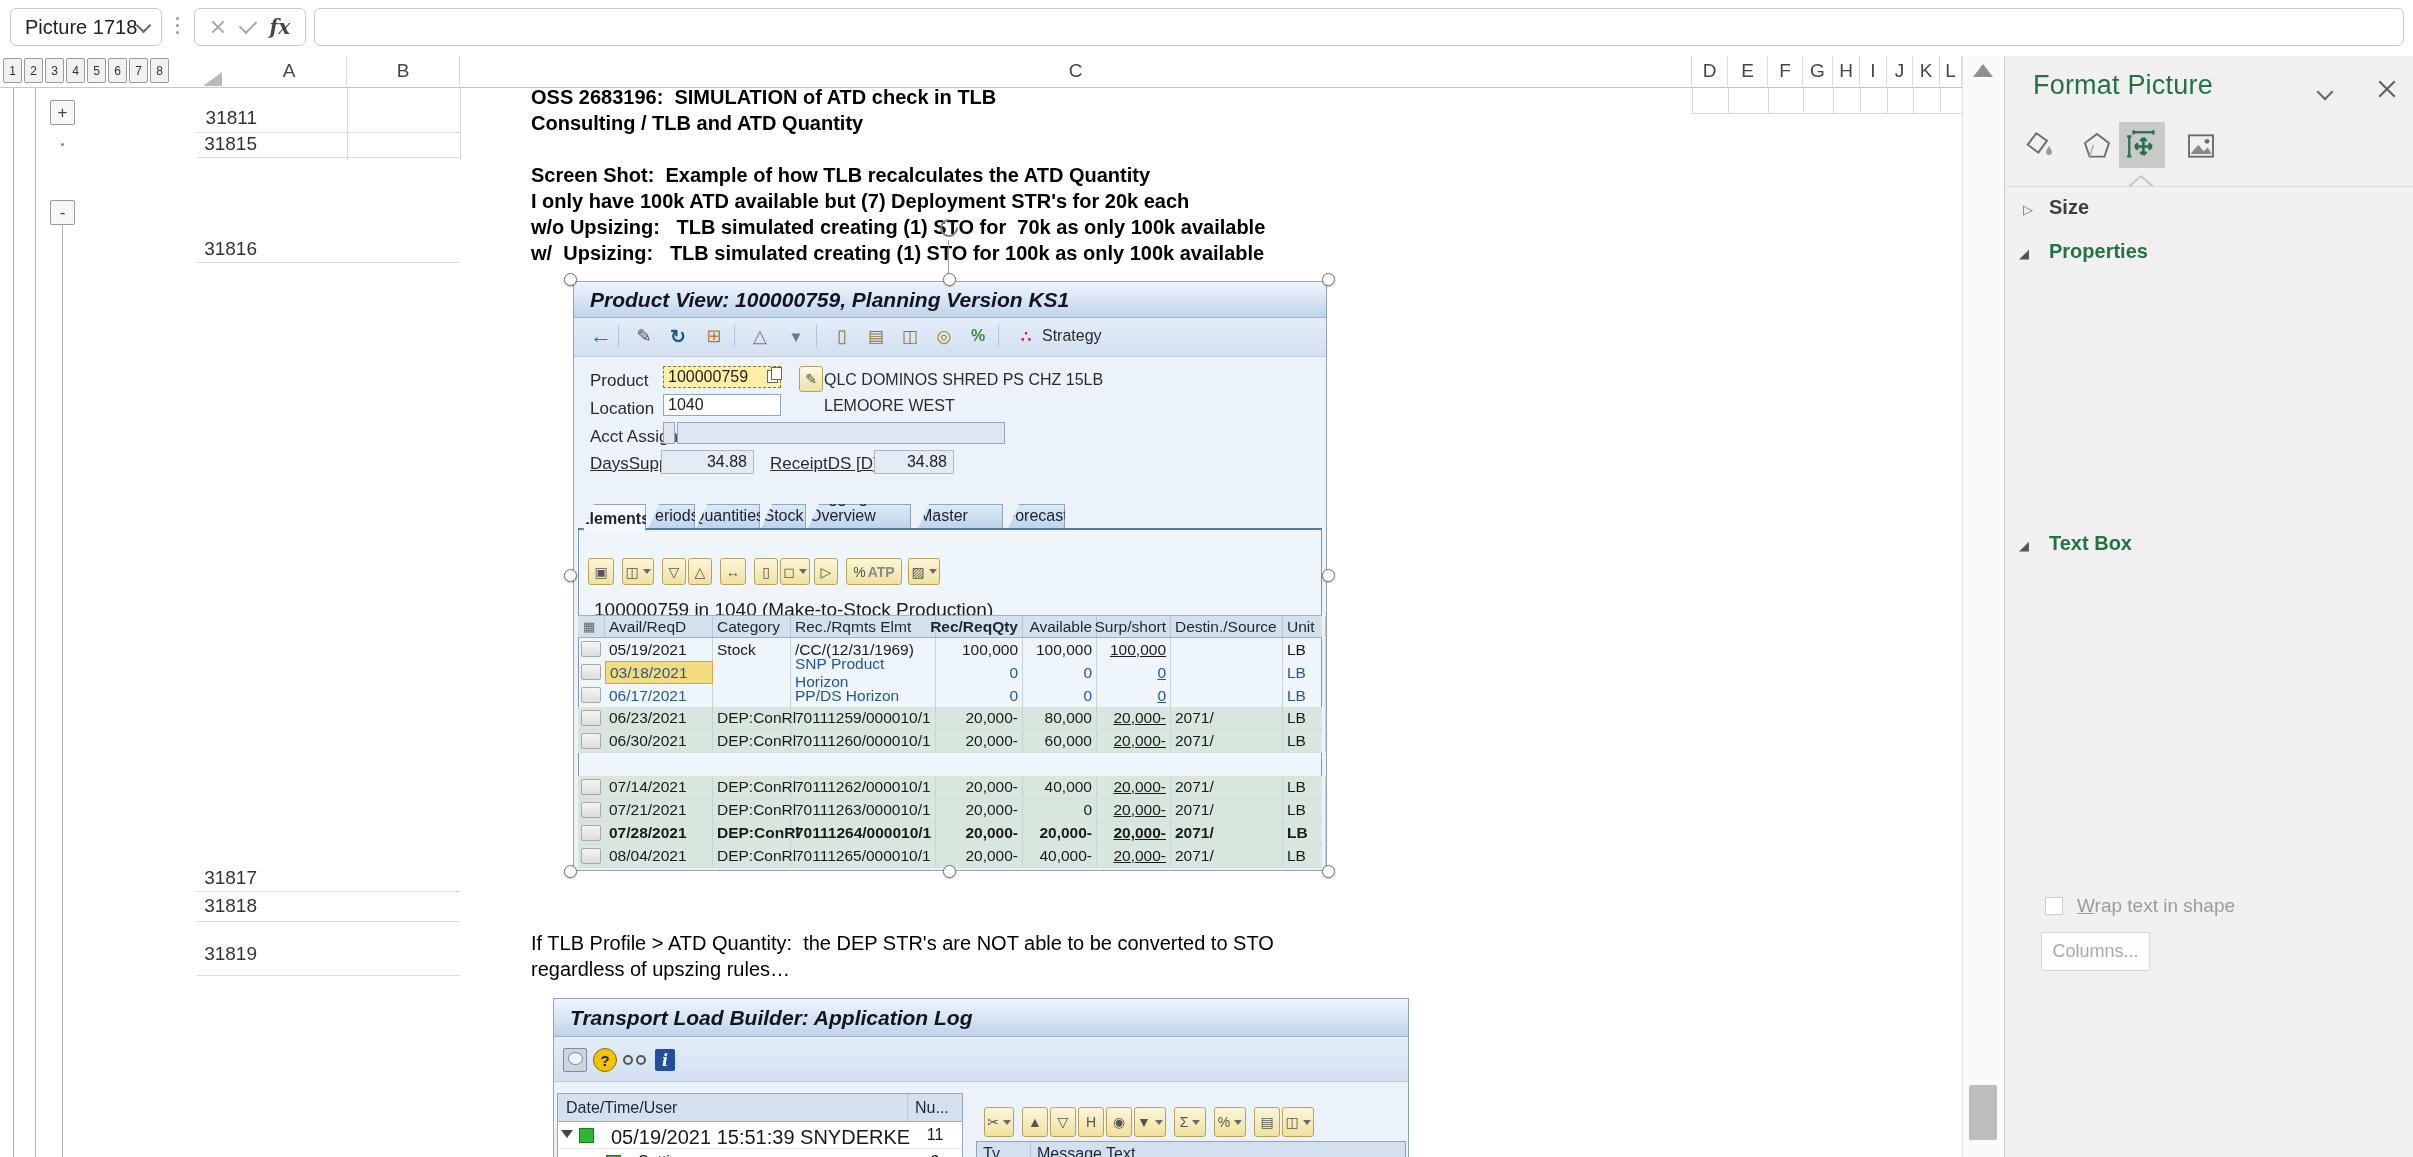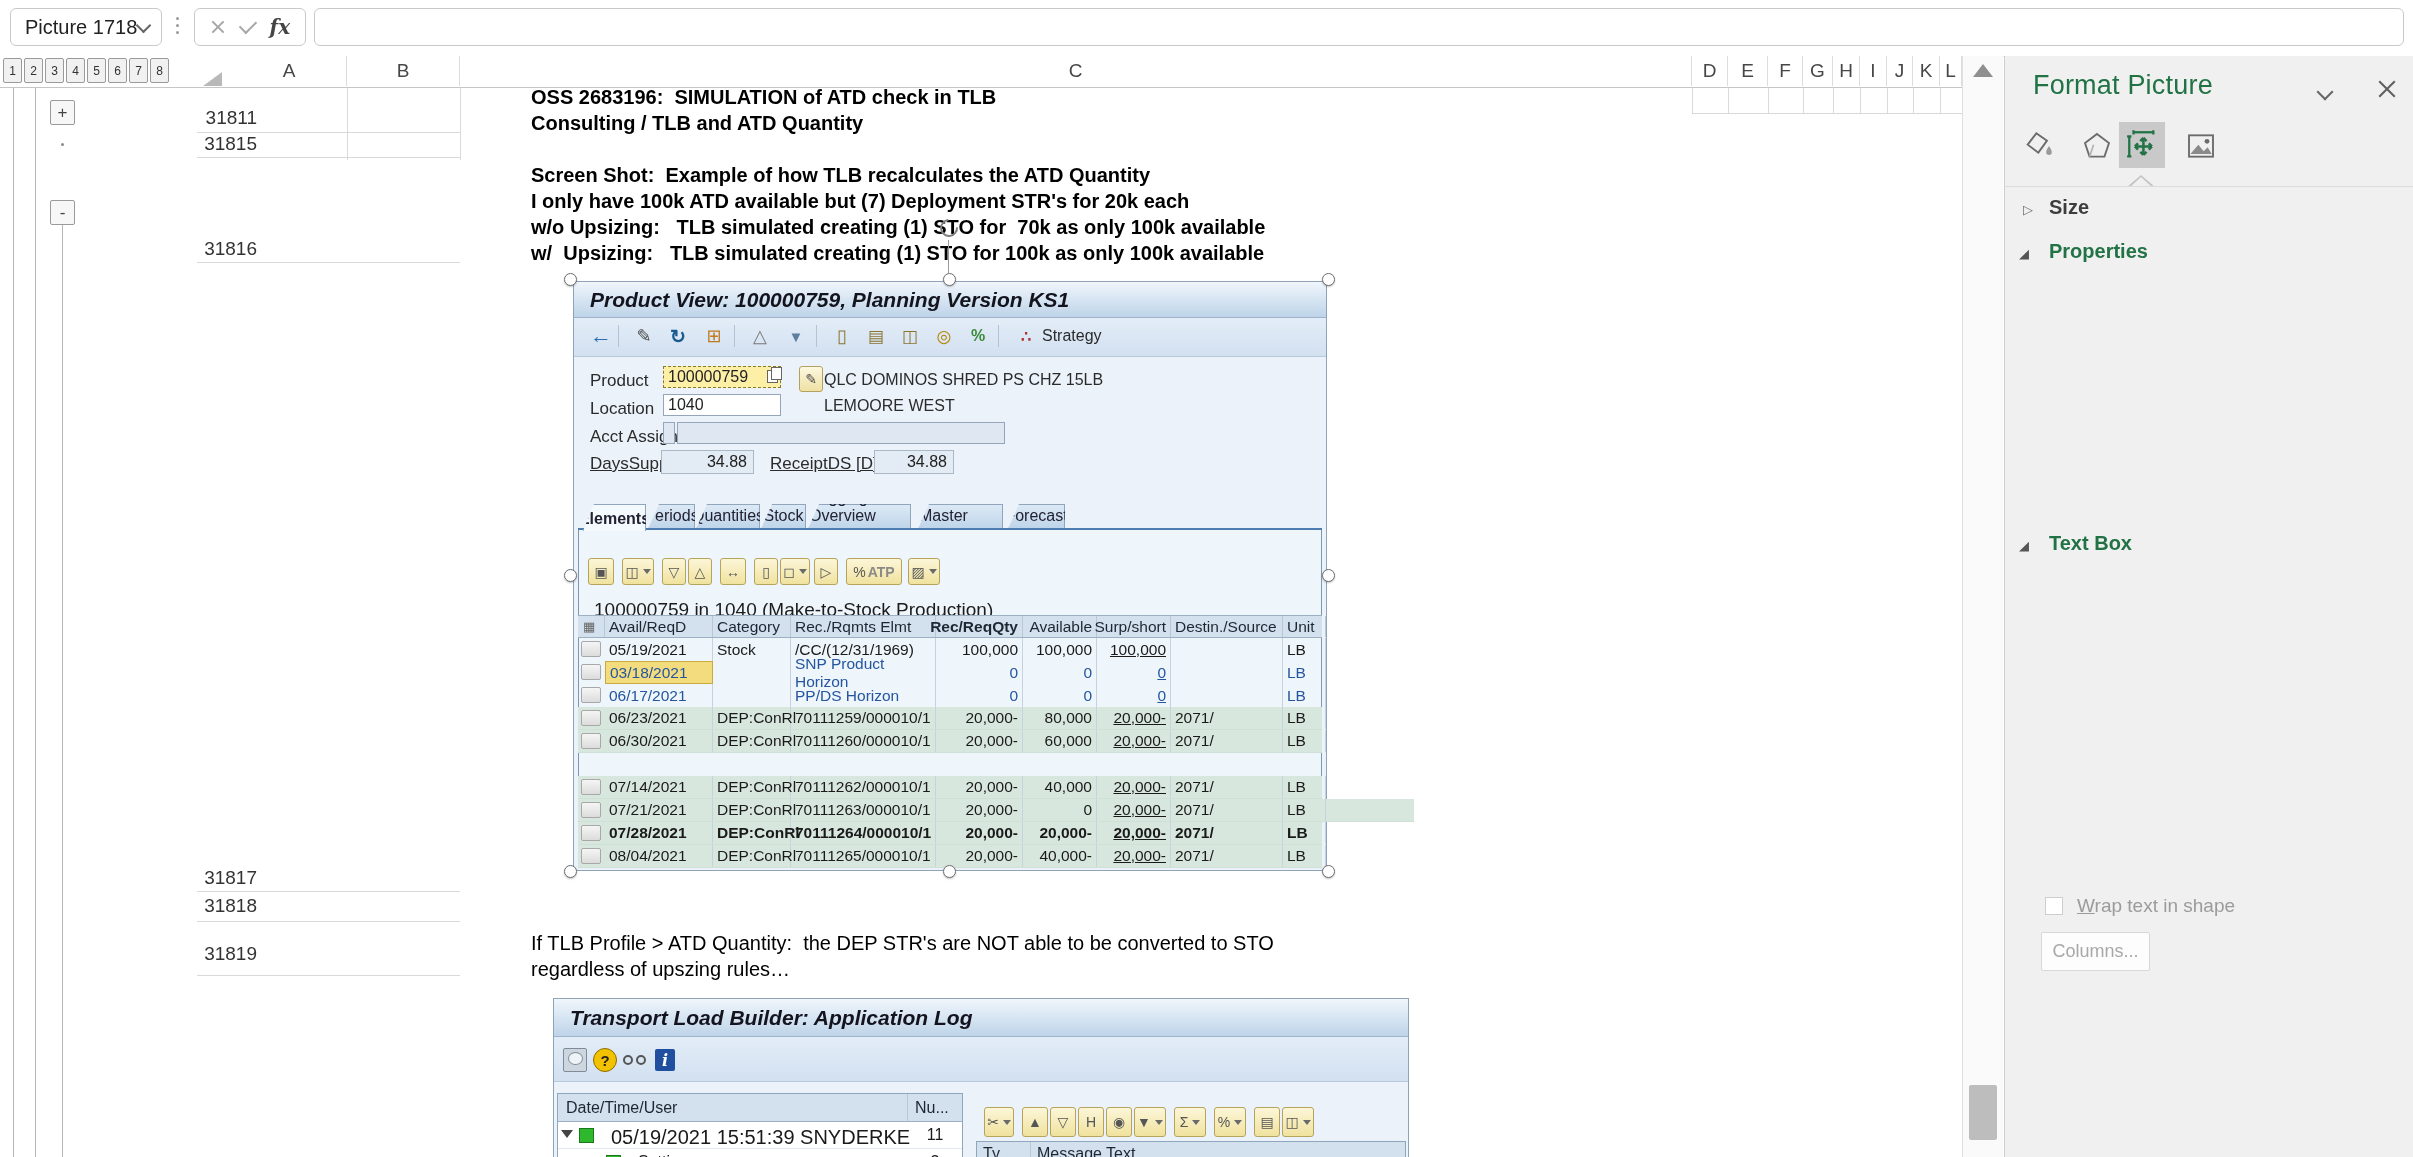--- a/index.html
+++ b/index.html
@@ -415,21 +415,21 @@
           <span class="scell" style="left:135px;width:78px;">DEP:ConRl</span>
           <span class="scell" style="left:213px;width:145px;">70111262/000010/1</span>
           <span class="scell r" style="left:358px;width:87px;">20,000-</span>
           <span class="scell r" style="left:445px;width:74px;">40,000</span>
           <span class="scell r" style="left:519px;width:74px;">
             <span class="und">20,000-</span>
           </span>
           <span class="scell" style="left:593px;width:112px;">2071/</span>
           <span class="scell" style="left:705px;width:43px;">LB</span>
         </div>
-        <div class="srow dep" style="left:4px;top:517px;width:836px;height:23px;">
+        <div class="srow dep" style="left:4px;top:517px;width:744px;height:23px;">
           <span class="rowbtn"></span>
           <span class="scell" style="left:27px;width:108px;">07/21/2021</span>
           <span class="scell" style="left:135px;width:78px;">DEP:ConRl</span>
           <span class="scell" style="left:213px;width:145px;">70111263/000010/1</span>
           <span class="scell r" style="left:358px;width:87px;">20,000-</span>
           <span class="scell r" style="left:445px;width:74px;">0</span>
           <span class="scell r" style="left:519px;width:74px;">
             <span class="und">20,000-</span>
           </span>
           <span class="scell" style="left:593px;width:112px;">2071/</span>

